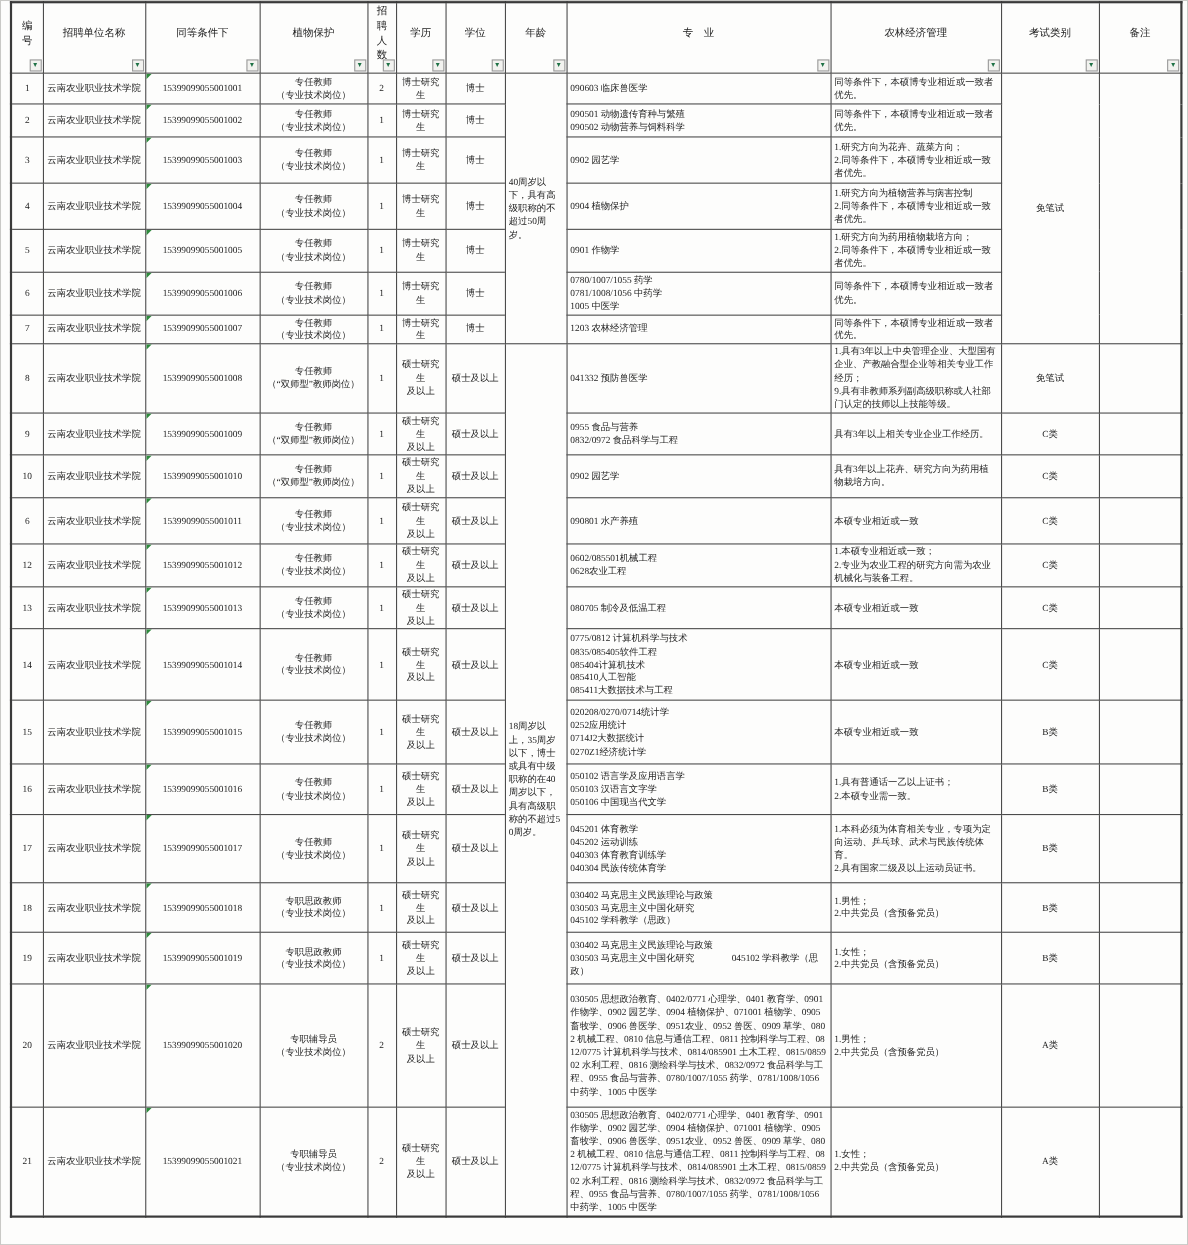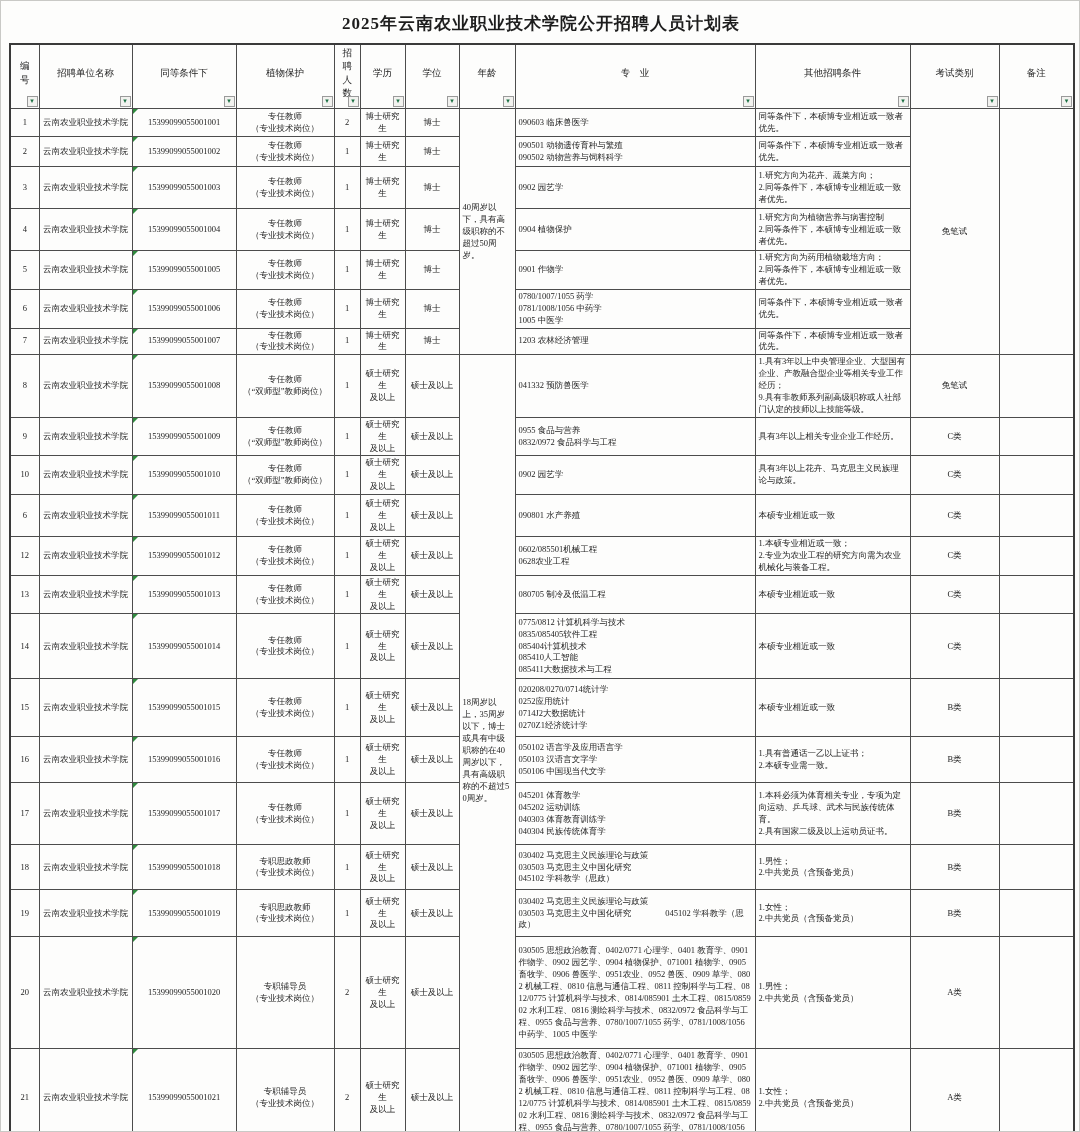--- a/index.html
+++ b/index.html
@@ -49,21 +49,20 @@
   .tri{
     position:absolute;left:0;top:0;width:0;height:0;
     border-top:5px solid #2f8a3d;
     border-right:5px solid transparent;
   }
 </style>
 </head>
 <body>
 
 <div class="page">
-  <div class="title">2025年云南农业职业技术学院公开招聘人员计划表</div>
   <table class="plan">
     <colgroup>
       <col style="width:29px">
         <col style="width:93px">
         <col style="width:104px">
         <col style="width:98px">
       <col style="width:26px">
         <col style="width:45px">
         <col style="width:54px">
         <col style="width:56px">
@@ -76,21 +75,21 @@
         <tr id="headRow">
           <th><span>编号</span><span class="filter">▾</span></th>
           <th><span>招聘单位名称</span><span class="filter">▾</span></th>
           <th><span>同等条件下</span><span class="filter">▾</span></th>
           <th><span>植物保护</span><span class="filter">▾</span></th>
           <th><span>招聘人数</span><span class="filter">▾</span></th>
           <th><span>学历</span><span class="filter">▾</span></th>
           <th><span>学位</span><span class="filter">▾</span></th>
           <th><span>年龄</span><span class="filter">▾</span></th>
           <th><span>专　业</span><span class="filter">▾</span></th>
-          <th><span>其他招聘条件</span><span class="filter">▾</span></th>
+          <th><span>农林经济管理</span><span class="filter">▾</span></th>
           <th><span>考试类别</span><span class="filter">▾</span></th>
           <th><span>备注</span><span class="filter">▾</span></th>
         </tr>
       </thead>
     <tbody id="tbody">
         <tr style="height: 28px;">
           <td>1</td>
           <td>云南农业职业技术学院</td>
           <td>15399099055001001<i class="tri"></i></td>
           <td class="pre">专任教师
@@ -219,21 +218,21 @@
           <td>10</td>
           <td>云南农业职业技术学院</td>
           <td>15399099055001010<i class="tri"></i></td>
           <td class="pre">专任教师
 （“双师型”教师岗位）</td>
           <td>1</td>
           <td class="pre">硕士研究生
 及以上</td>
           <td>硕士及以上</td>
           <td class="l pre">0902 园艺学</td>
-          <td class="l pre">具有3年以上花卉、马克思主义民族理论与政策。</td>
+          <td class="l pre">具有3年以上花卉、研究方向为药用植物栽培方向。</td>
           <td>C类</td>
           <td></td>
         </tr>
         <tr style="height: 42px;">
           <td>6</td>
           <td>云南农业职业技术学院</td>
           <td>15399099055001011<i class="tri"></i></td>
           <td class="pre">专任教师
 （专业技术岗位）</td>
           <td>1</td>

